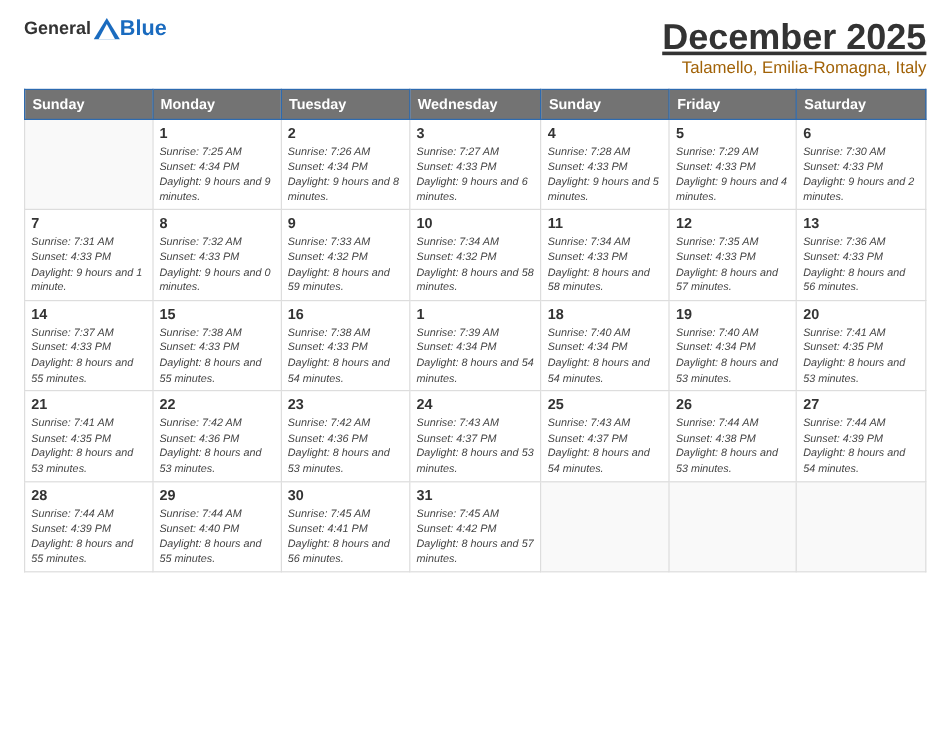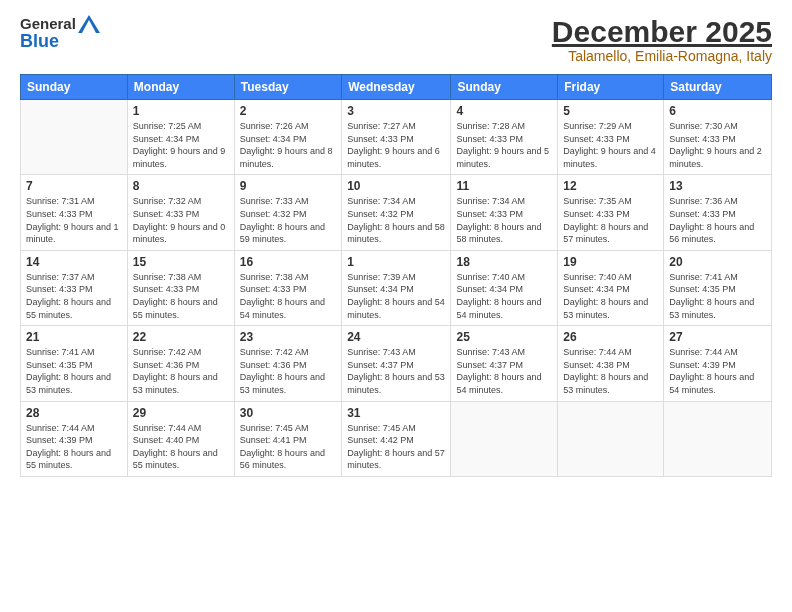--- a/index.html
+++ b/index.html
@@ -35,21 +35,21 @@
     .location-title {
       font-size: 14px;
       color: #a16207;
     }
     .calendar {
       width: 100%;
       border-collapse: collapse;
       border: 1px solid #ccc;
     }
     .calendar th {
-      background: #3b82f6;
+      background: #737373;
       color: #fff;
       text-align: left;
       padding: 5px 6px;
       font-size: 12px;
       font-weight: bold;
       border: 1px solid #2d6aaf;
     }
     .calendar td {
       vertical-align: top;
       padding: 4px 5px;
@@ -66,24 +66,25 @@
     .day-number {
       font-size: 12px;
       font-weight: bold;
       color: #333;
       margin-bottom: 2px;
     }
     .day-info {
       font-size: 9px;
       color: #444;
       line-height: 1.4;
+      font-style: italic;
     }
     .logo-wrapper {
       display: flex;
-      flex-direction: column;
+      flex-direction: row;
       align-items: flex-start;
     }
     .logo-row {
       display: flex;
       align-items: center;
     }
   </style>
 </head>
 <body>
 

